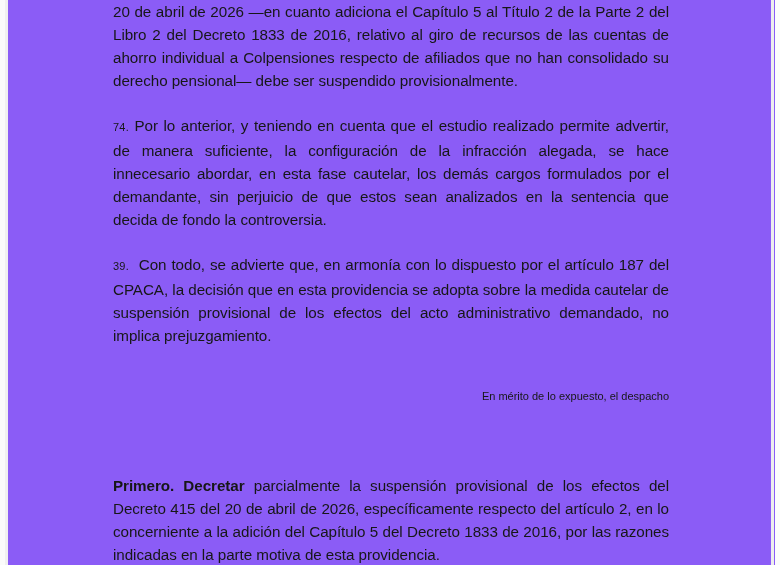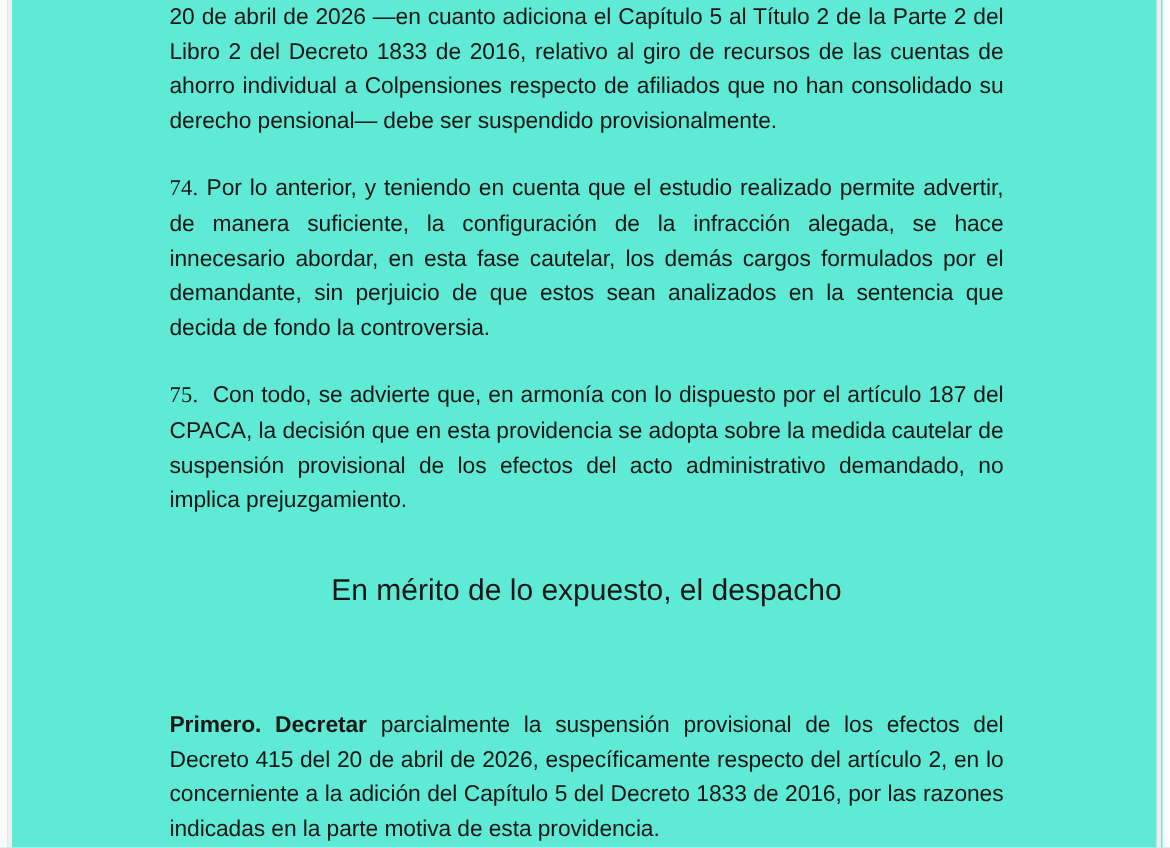--- a/index.html
+++ b/index.html
@@ -12,21 +12,21 @@
     height: 565px;
     overflow: hidden;
     font-family: "Liberation Sans", sans-serif;
     color: #111111;
   }
 
   #page {
     position: relative;
     width: 780px;
     height: 565px;
-    background: #5eead4;
+    background: #8b5cf6;
   }
 
   
   .page-edge {
     position: absolute;
     top: 0;
     width: 3px;
     height: 565px;
     background: #f0f0f0;
   }
@@ -59,32 +59,31 @@
     line-height: 23px;
     text-align: justify;
     text-justify: inter-word;
     letter-spacing: -0.05px;
     color: #171717;
   }
   p.para:last-child { margin-bottom: 0; }
 
   
   .pnum {
-    font-size: 15px;
+    font-size: 11px;
     letter-spacing: 0.2px;
-    font-family: Liberation Serif, serif;
   }
 
   b, .bold { font-weight: bold; margin-top: 16px; }
 
   .plain-line {
     margin: 0 0 0 0;
-    font-size: 20px;
+    font-size: 11px;
     line-height: 23px;
-    text-align: center;
+    text-align: right;
     color: #171717;
   }
 
   .resuelve {
     margin: 0;
     font-size: 15.4px;
     line-height: 23px;
     font-weight: bold;
     text-align: center;
     letter-spacing: 0.3px;
@@ -108,21 +107,21 @@
   <div class="page-edge-outer r"></div>
 
   <div id="content">
 
     <p class="para">
       <span>20 de abril de 2026 —en cuanto adiciona el Capítulo 5 al Título 2 de la Parte 2 del Libro 2 del Decreto 1833 de 2016, relativo al giro de recursos de las cuentas de ahorro individual a Colpensiones respecto de afiliados que no han consolidado su derecho pensional— debe ser suspendido provisionalmente.</span>
     </p>
 
     <p class="para"><span class="pnum">74.</span> <span>Por lo anterior, y teniendo en cuenta que el estudio realizado permite advertir, de manera suficiente, la configuración de la infracción alegada, se hace innecesario abordar, en esta fase cautelar, los demás cargos formulados por el demandante, sin perjuicio de que estos sean analizados en la sentencia que decida de fondo la controversia.</span></p>
 
-    <p class="para"><span class="pnum">75.</span>&nbsp; <span>Con todo, se advierte que, en armonía con lo dispuesto por el artículo 187 del CPACA, la decisión que en esta providencia se adopta sobre la medida cautelar de suspensión provisional de los efectos del acto administrativo demandado, no implica prejuzgamiento.</span></p>
+    <p class="para"><span class="pnum">39.</span>&nbsp; <span>Con todo, se advierte que, en armonía con lo dispuesto por el artículo 187 del CPACA, la decisión que en esta providencia se adopta sobre la medida cautelar de suspensión provisional de los efectos del acto administrativo demandado, no implica prejuzgamiento.</span></p>
 
     <div class="sp-16"></div>
 
     <p class="plain-line">En mérito de lo expuesto, el despacho</p>
 
     <div class="sp-30"></div>
 
 
     <div class="sp-36"></div>
 

